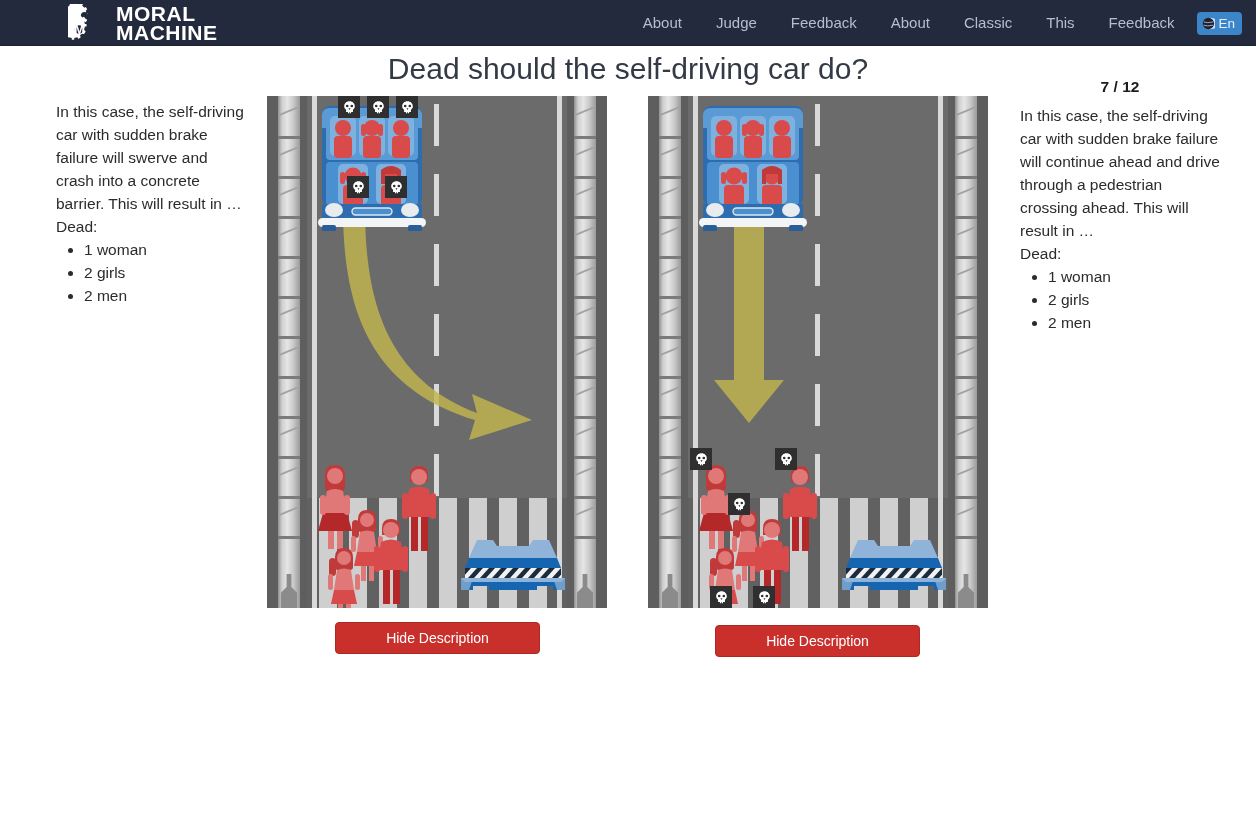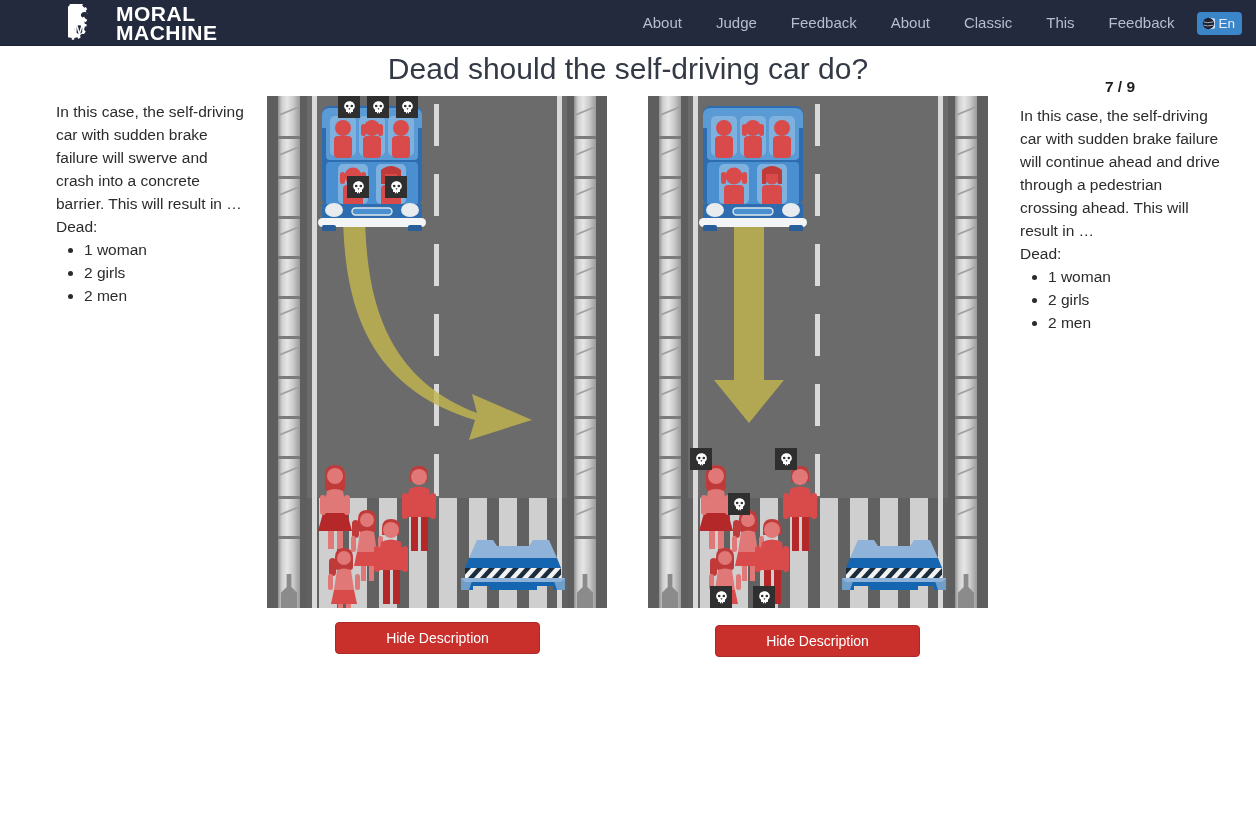--- a/index.html
+++ b/index.html
@@ -240,21 +240,21 @@
 <div id="left-desc" class="side-desc">
   <div>In this case, the self-driving car with sudden brake failure will swerve and crash into a concrete barrier. This will result in …</div>
   <div class="dead-label">Dead:</div>
   <ul class="victim-list">
     <li>1 woman</li>
     <li>2 girls</li>
     <li>2 men</li>
   </ul>
 </div>
 
-<div id="counter">7 / 9</div>
+<div id="counter">7 / 12</div>
 <div id="right-desc" class="side-desc">
   <div>In this case, the self-driving car with sudden brake failure will continue ahead and drive through a pedestrian crossing ahead. This will result in …</div>
   <div class="dead-label">Dead:</div>
   <ul class="victim-list">
     <li>1 woman</li>
     <li>2 girls</li>
     <li>2 men</li>
   </ul>
 </div>
 

